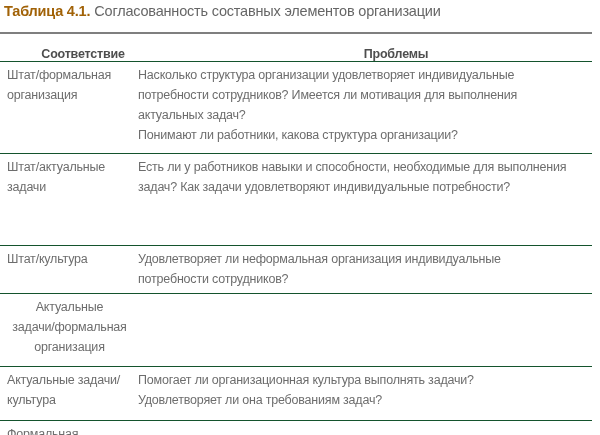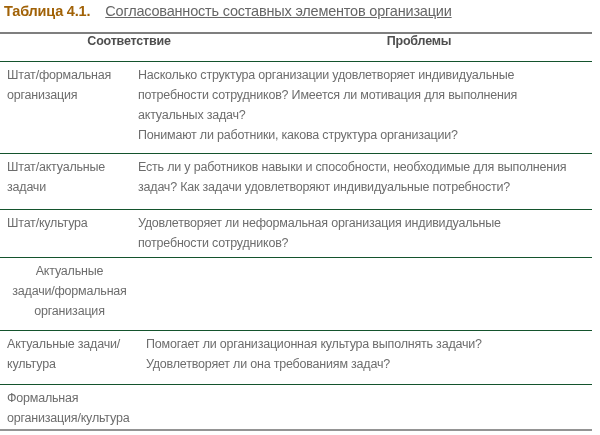--- a/index.html
+++ b/index.html
@@ -14,52 +14,51 @@
   .caption {
     height: 32px;
     box-sizing: border-box;
     padding: 3px 0 0 4px;
     font-size: 14.5px;
     line-height: 17px;
     letter-spacing: -0.2px;
     white-space: nowrap;
   }
   .caption .num  { font-weight: bold; color: #a16207; }
-  .caption .text { color: #666666; margin-left: 15px; text-decoration: underline; }
+  .caption .text { color: #666666; margin-left: 4px; }
 
   .table {
     width: 592px;
     border-top: 2px solid #7f7f7f;
     border-bottom: 2px solid #949494;
     color: #6d6d6d;
     font-size: 12.5px;
     letter-spacing: -0.2px;
   }
   .thead {
     display: flex;
     height: 27px;
     box-sizing: border-box;
-    align-items: flex-start;
+    align-items: flex-end;
     font-weight: bold;
     color: #4e4e4e;
-    padding-left: 46px;
   }
   .th1 { width: 138px; text-align: center; position: relative; left: 14px; }
   .th2 { flex: 1; text-align: center; position: relative; left: 31px; }
 
   .tr {
     display: flex;
     border-top: 1px solid #14532d;
     box-sizing: border-box;
   }
   .tr.r1 { min-height: 92px; }
   .tr.r2 { min-height: 56px; }
-  .tr.r3 { min-height: 48px; }
+  .tr.r3 { min-height: 48px; margin-top: 36px; }
   .tr.r4 { min-height: 73px; text-align: center; }
-  .tr.r5 { min-height: 54px; gap: 8px; }
+  .tr.r5 { min-height: 54px; }
   .tr.r6 { min-height: 45px; }
 
   .td {
     white-space: pre-line;
     line-height: 20px;
     box-sizing: border-box;
     padding-top: 3px;
   }
   .td.c1 { width: 138px; padding-left: 7px; padding-right: 6px; }
   .td.c2 { flex: 1; padding-right: 4px; }

